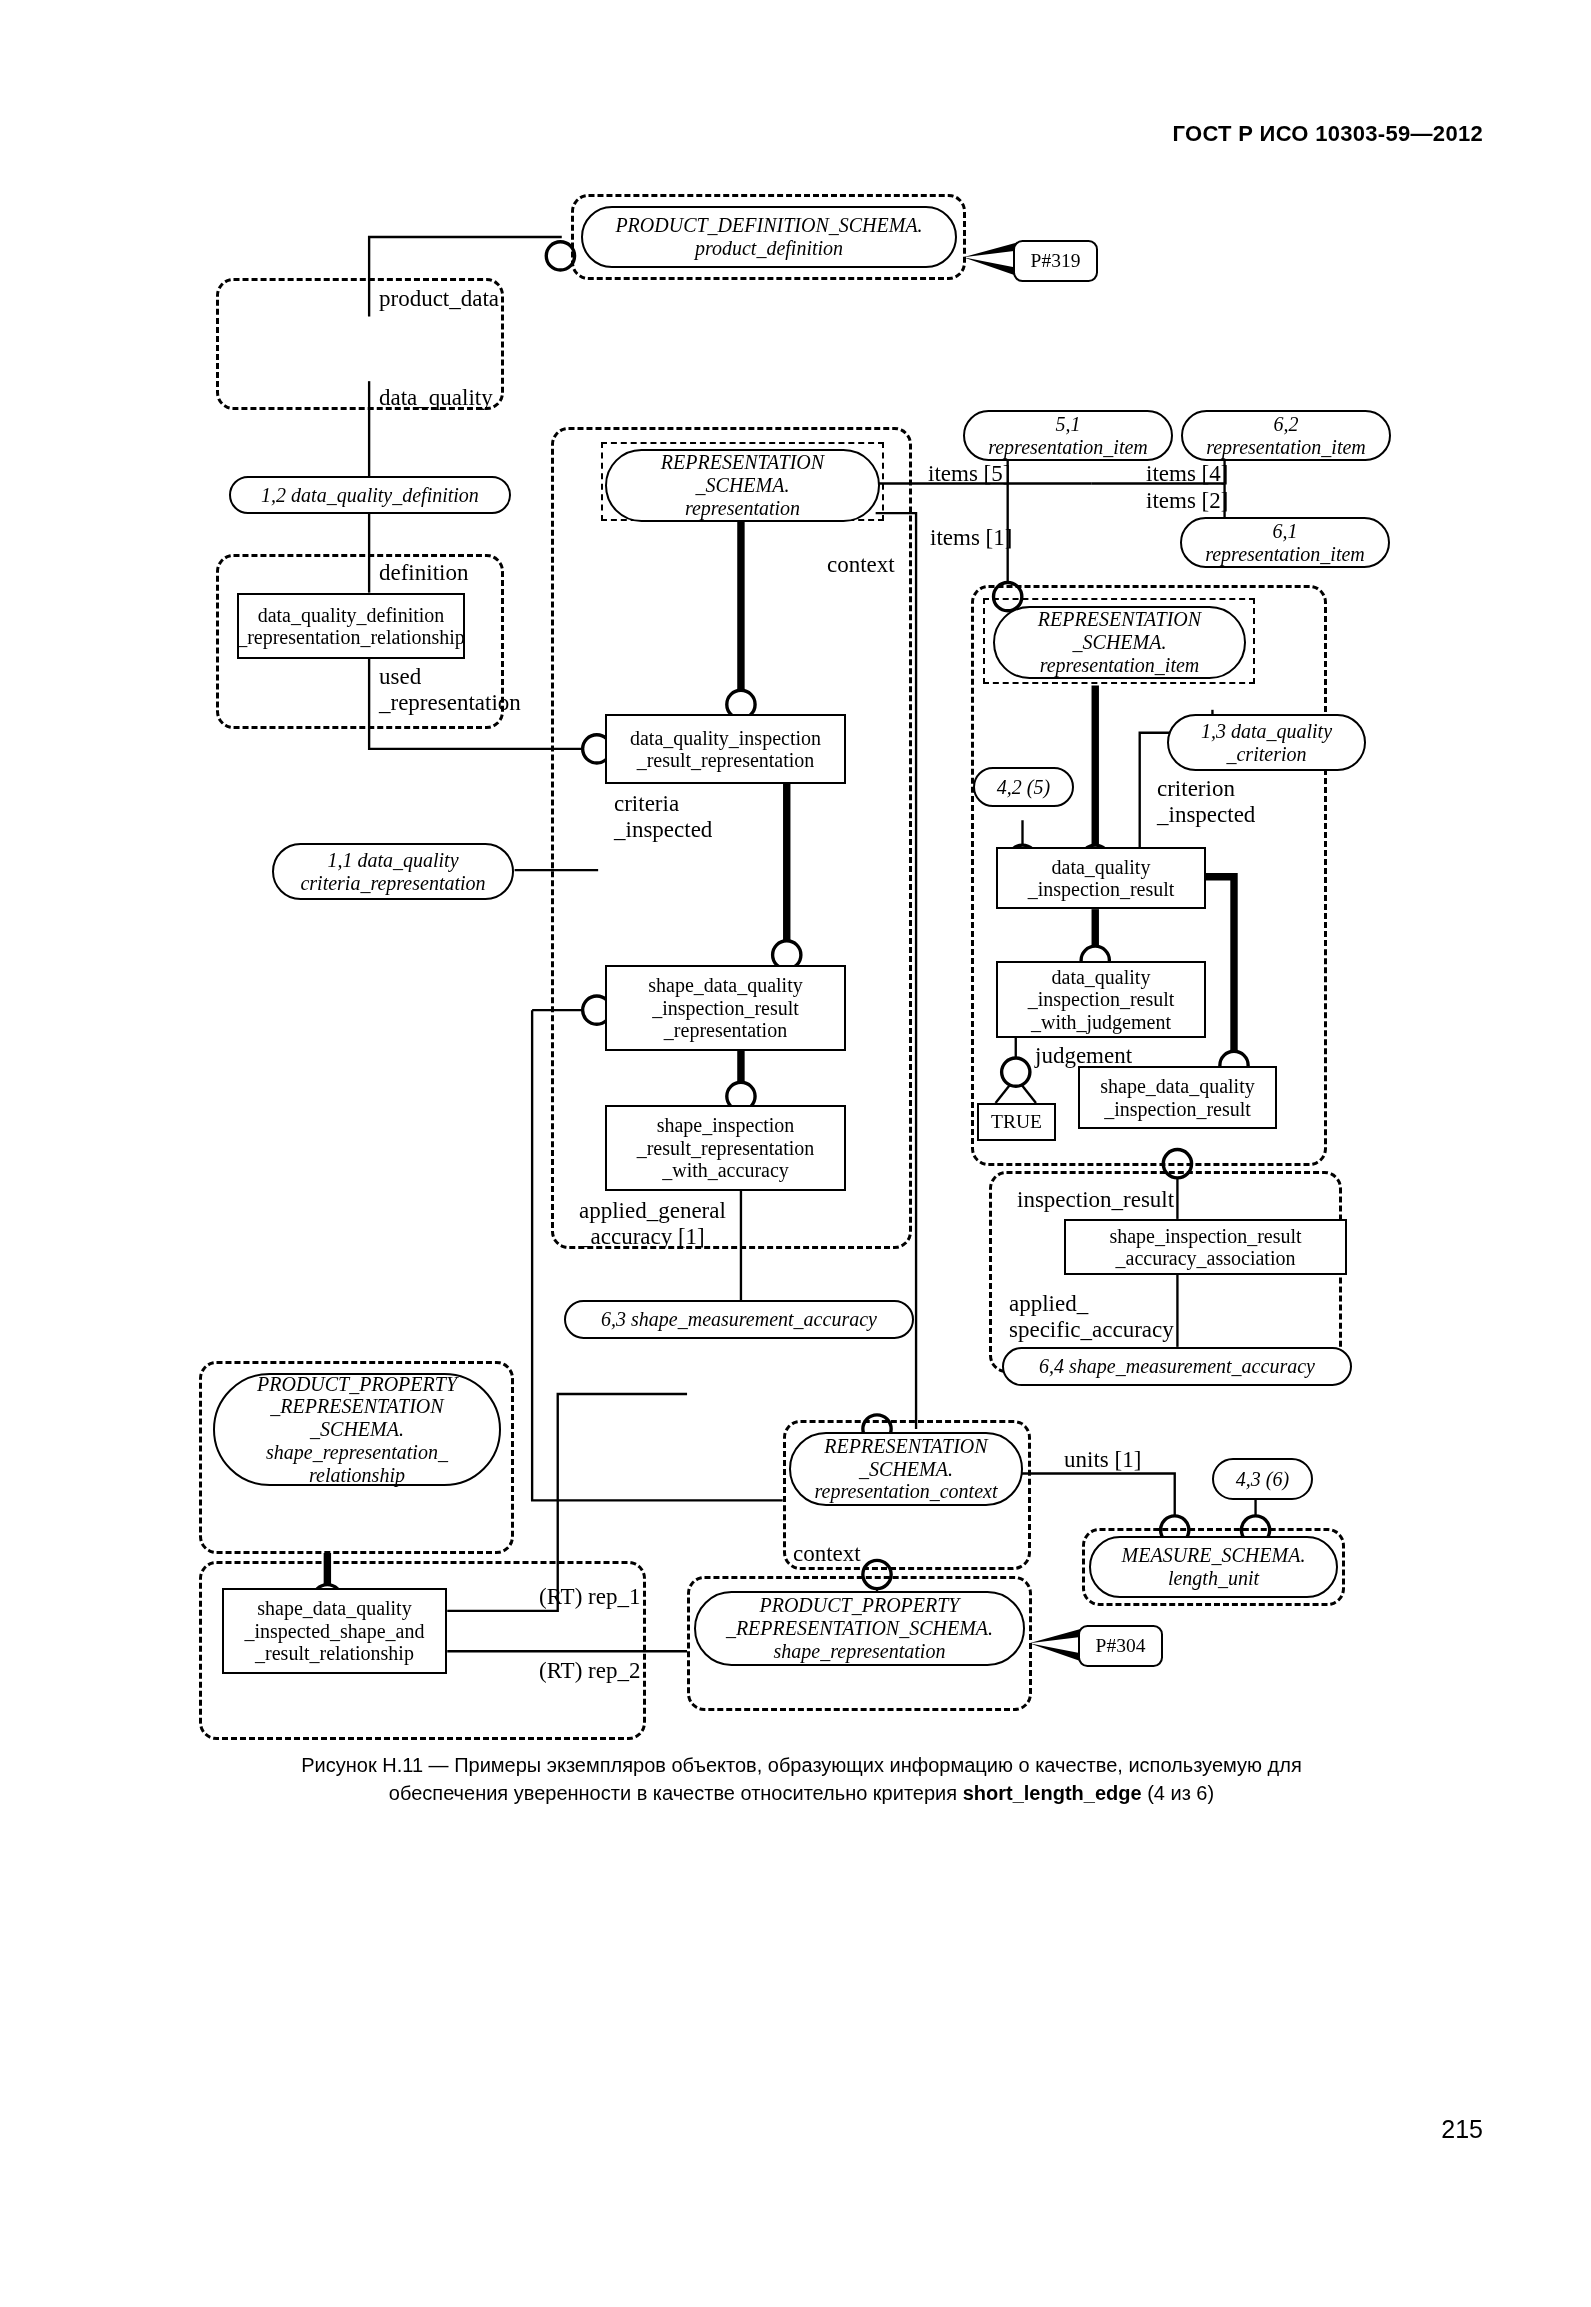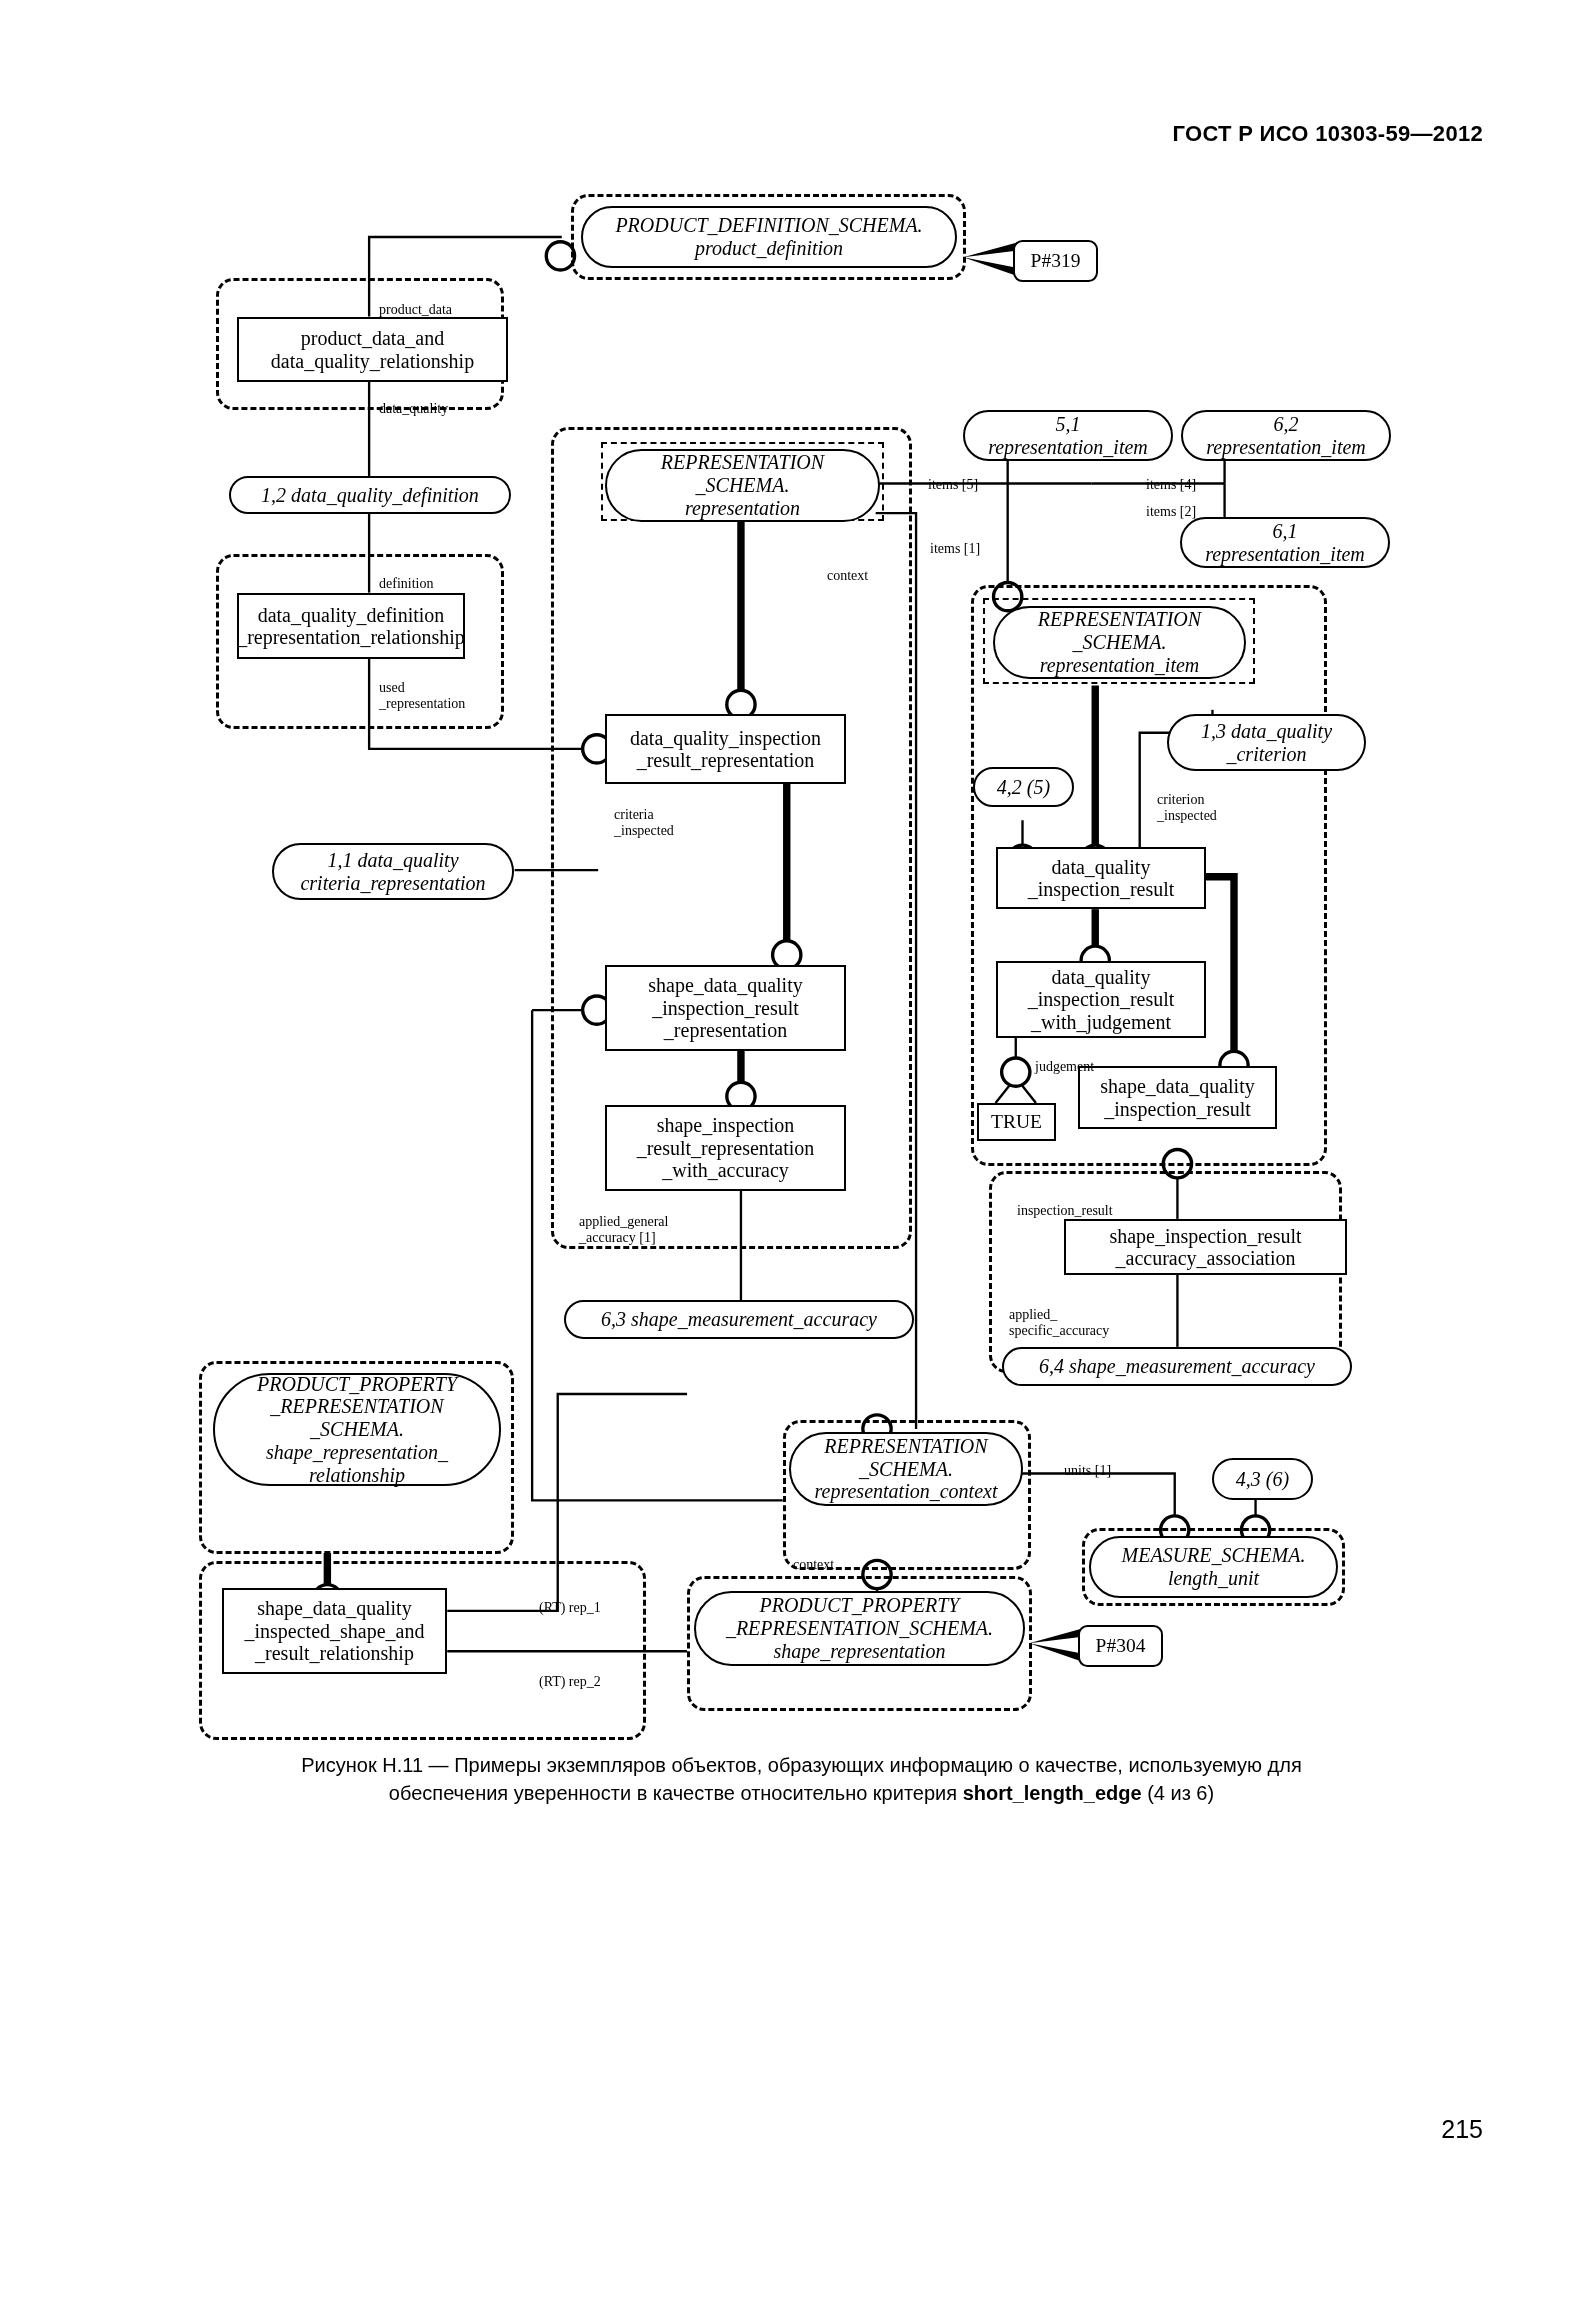--- a/index.html
+++ b/index.html
@@ -32,22 +32,22 @@
         padding:2.7px 6.7px;}
   .true-box{border:2.4px solid #000;border-radius:0;font-size:19.5px;}
 
   
   .frame{position:absolute;border:3.4px dashed #000;border-radius:17.5px;
          box-sizing:border-box;background:transparent;z-index:1;}
   .frame-thin{position:absolute;border:2.7px dashed #000;box-sizing:border-box;
          background:transparent;z-index:2;}
 
   
-  .lbl{position:absolute;font-size:14px;line-height:1.12;white-space:pre;
-       background:transparent;z-index:4;margin-top:16px;}
+  .lbl{position:absolute;font-size:23px;line-height:1.12;white-space:pre;
+       background:transparent;z-index:4;}
 </style>
 </head>
 <body>
 
 <div id="std-header">ГОСТ Р ИСО 10303-59—2012</div>
 
 <div id="canvas">
 
   <div class="frame" style="left:571px;top:194px;width:395px;height:86px;"></div>
 
@@ -165,21 +165,20 @@
       <path d="M1430,382 L1510,360 L1512,372 Z"></path>
       <path d="M1430,382 L1512,398 L1510,410 Z"></path>
       <path d="M1528,2440 L1608,2418 L1610,2430 Z"></path>
       <path d="M1528,2440 L1610,2456 L1608,2468 Z"></path>
     </g>
   </svg>
 
   <div class="node inst" style="left:581px;top:206px;width:376px;height:62px;">PRODUCT_DEFINITION_SCHEMA.<br>product_definition</div>
   <div class="node page-ref" style="left:1013px;top:240px;width:85px;height:42px;">P#319</div>
 
-  <div class="node ent" style="left:237px;top:317px;width:271px;height:65px;">product_data_and<br>data_quality_relationship</div>
 
   <div class="node inst" style="left:229px;top:476px;width:282px;height:38px;">1,2 data_quality_definition</div>
 
   <div class="node ent" style="left:237px;top:593px;width:228px;height:66px;">data_quality_definition<br>_representation_relationship</div>
 
   <div class="node inst" style="left:605px;top:449px;width:275px;height:73px;">REPRESENTATION<br>_SCHEMA.<br>representation</div>
 
   <div class="node ent" style="left:605px;top:714px;width:241px;height:70px;">data_quality_inspection<br>_result_representation</div>
 
   <div class="node inst" style="left:272px;top:843px;width:242px;height:57px;">1,1 data_quality<br>criteria_representation</div>

